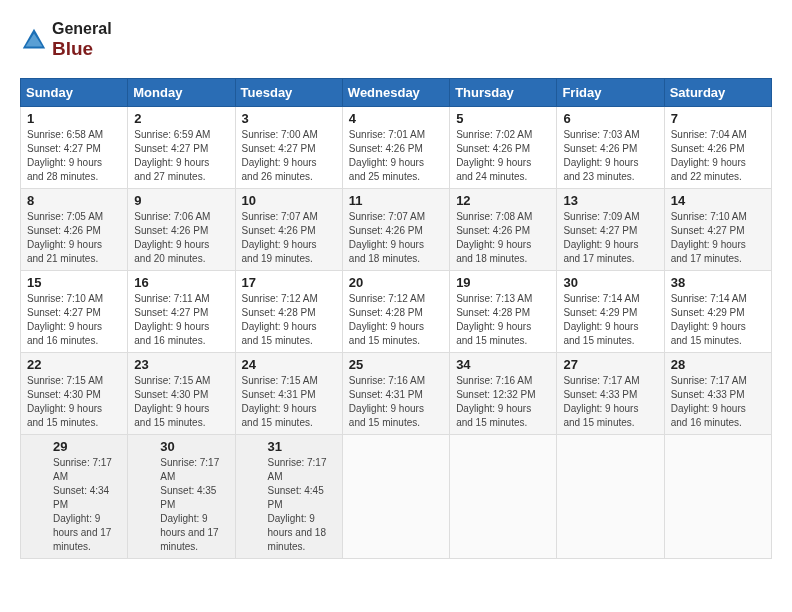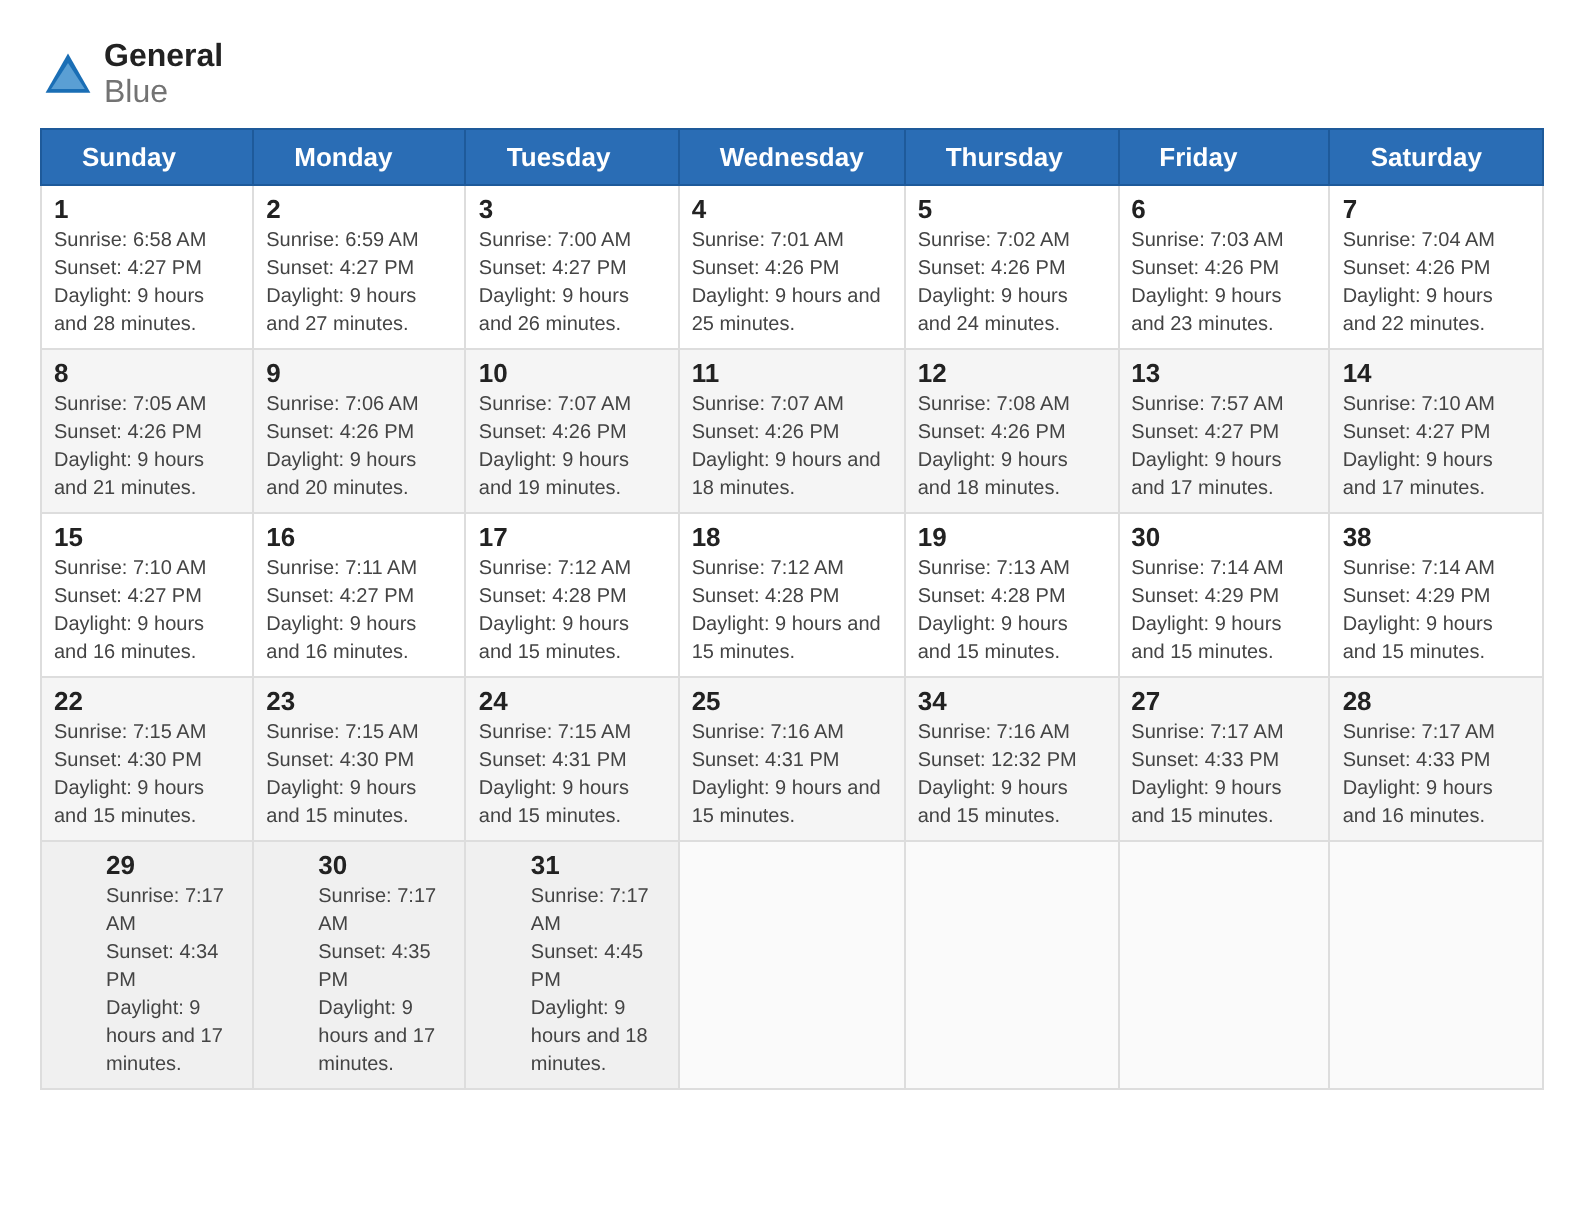--- a/index.html
+++ b/index.html
@@ -7,21 +7,21 @@
       font-family: Arial, sans-serif;
       background: #fff;
       width: 792px;
       min-height: 612px;
       padding: 20px;
     }
     .header-section {
       display: flex;
       justify-content: space-between;
       align-items: flex-start;
-      margin-bottom: 8px;
+      margin-bottom: 18px;
     }
     .logo {
       display: flex;
       align-items: center;
       gap: 4px;
     }
     .logo-icon {
       width: 28px;
       height: 28px;
     }
@@ -39,21 +39,21 @@
     }
     .calendar-table {
       width: 100%;
       border-collapse: collapse;
       border: 1px solid #ccc;
     }
     .calendar-table th {
       background-color: #2a6db5;
       color: #fff;
       text-align: left;
-      padding: 6px 20px;
+      padding: 6px 5px;
       font-size: 13px;
       border: 1px solid #1e5a9a;
     }
     .calendar-table td {
       vertical-align: top;
       padding: 4px 6px;
       border: 1px solid #ddd;
       width: calc(100% / 7);
       height: 80px;
       background: #fff;
@@ -85,21 +85,21 @@
 
 <div>
   <div class="header-section">
     <div class="logo">
       <svg class="logo-icon" viewBox="0 0 30 30">
         <polygon points="15,3 27,24 3,24" fill="#1a6eb5"></polygon>
         <polygon points="15,8 24,22 6,22" fill="#5a9fd4"></polygon>
       </svg>
       <div>
         <div style="font-size:16px; font-weight:bold; color:#222;">General</div>
-        <div style="font-size:16px; font-weight:normal; color:#737373;">Blue</div>
+        <div style="font-size:19px; font-weight:bold; color:#7f1d1d;">Blue</div>
       </div>
     </div>
     <div class="title-section">
       <div class="month-title"></div>
       <div class="location-title"></div>
     </div>
   </div>
 
   <table class="calendar-table">
     <thead>
@@ -184,21 +184,21 @@
           <div class="cell-info">Daylight: 9 hours and 18 minutes.</div>
         </td>
           <td>
           <div class="cell-day">12</div>
           <div class="cell-info">Sunrise: 7:08 AM</div>
           <div class="cell-info">Sunset: 4:26 PM</div>
           <div class="cell-info">Daylight: 9 hours and 18 minutes.</div>
         </td>
           <td>
           <div class="cell-day">13</div>
-          <div class="cell-info">Sunrise: 7:57 AM</div>
+          <div class="cell-info">Sunrise: 7:09 AM</div>
           <div class="cell-info">Sunset: 4:27 PM</div>
           <div class="cell-info">Daylight: 9 hours and 17 minutes.</div>
         </td>
           <td>
           <div class="cell-day">14</div>
           <div class="cell-info">Sunrise: 7:10 AM</div>
           <div class="cell-info">Sunset: 4:27 PM</div>
           <div class="cell-info">Daylight: 9 hours and 17 minutes.</div>
         </td>
         </tr>
@@ -215,21 +215,21 @@
           <div class="cell-info">Sunset: 4:27 PM</div>
           <div class="cell-info">Daylight: 9 hours and 16 minutes.</div>
         </td>
           <td>
           <div class="cell-day">17</div>
           <div class="cell-info">Sunrise: 7:12 AM</div>
           <div class="cell-info">Sunset: 4:28 PM</div>
           <div class="cell-info">Daylight: 9 hours and 15 minutes.</div>
         </td>
           <td>
-          <div class="cell-day">18</div>
+          <div class="cell-day">20</div>
           <div class="cell-info">Sunrise: 7:12 AM</div>
           <div class="cell-info">Sunset: 4:28 PM</div>
           <div class="cell-info">Daylight: 9 hours and 15 minutes.</div>
         </td>
           <td>
           <div class="cell-day">19</div>
           <div class="cell-info">Sunrise: 7:13 AM</div>
           <div class="cell-info">Sunset: 4:28 PM</div>
           <div class="cell-info">Daylight: 9 hours and 15 minutes.</div>
         </td>

